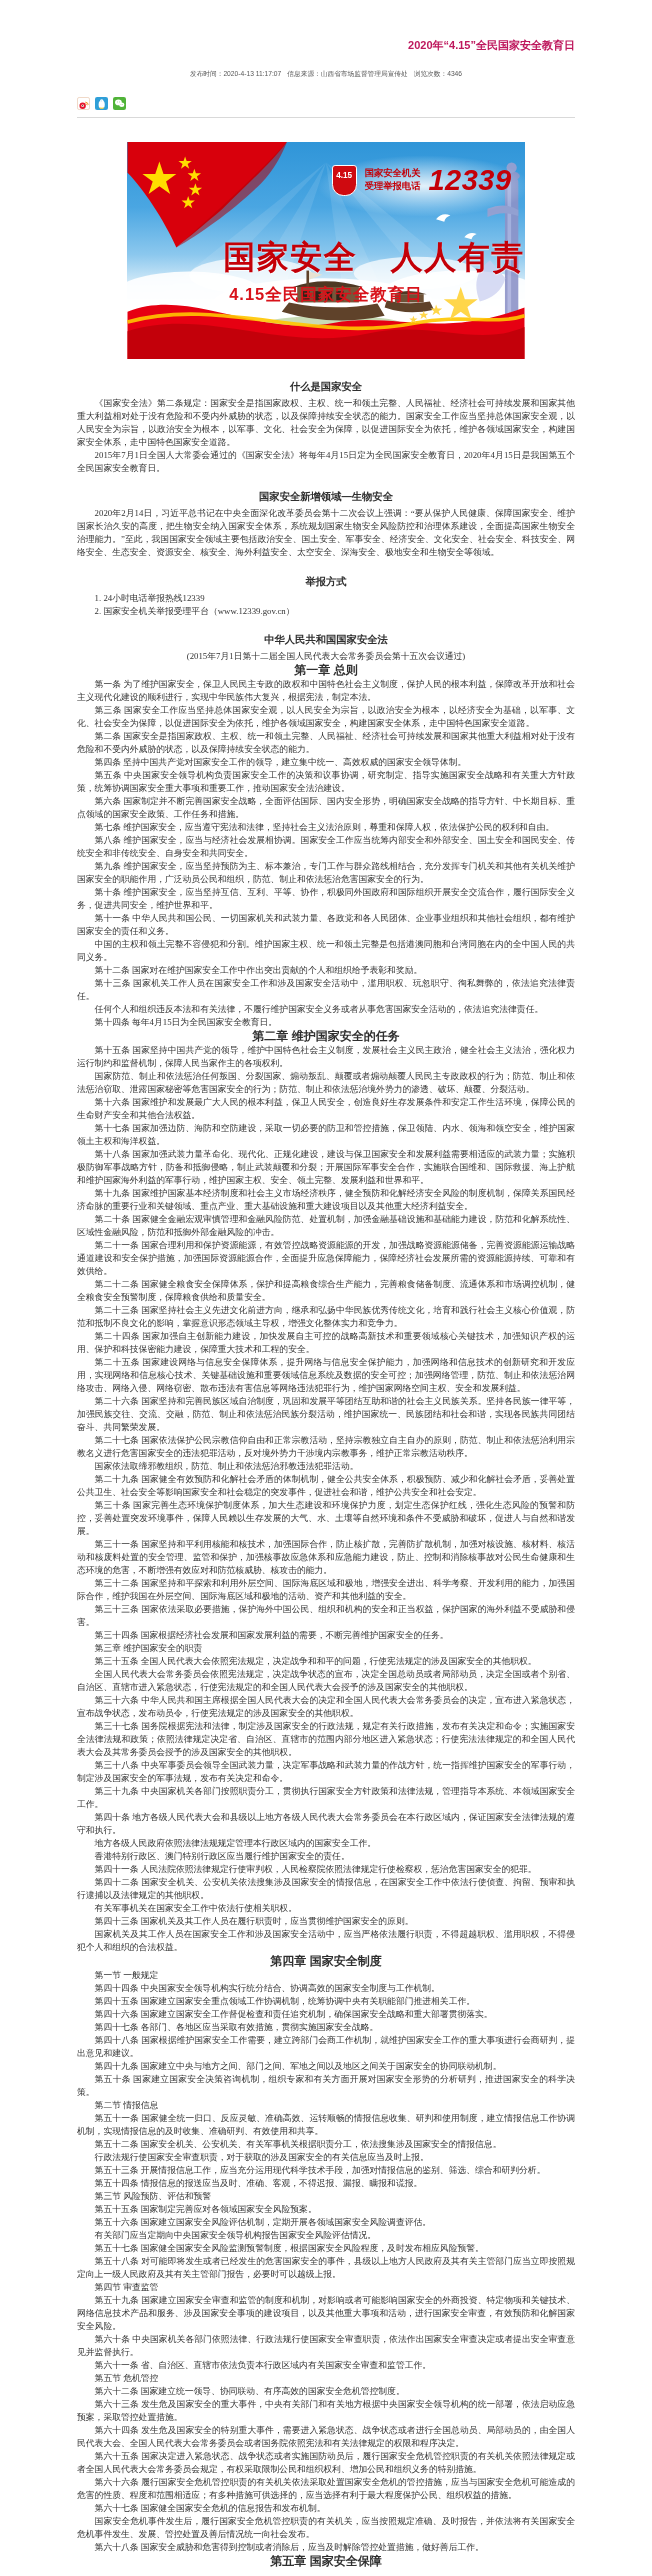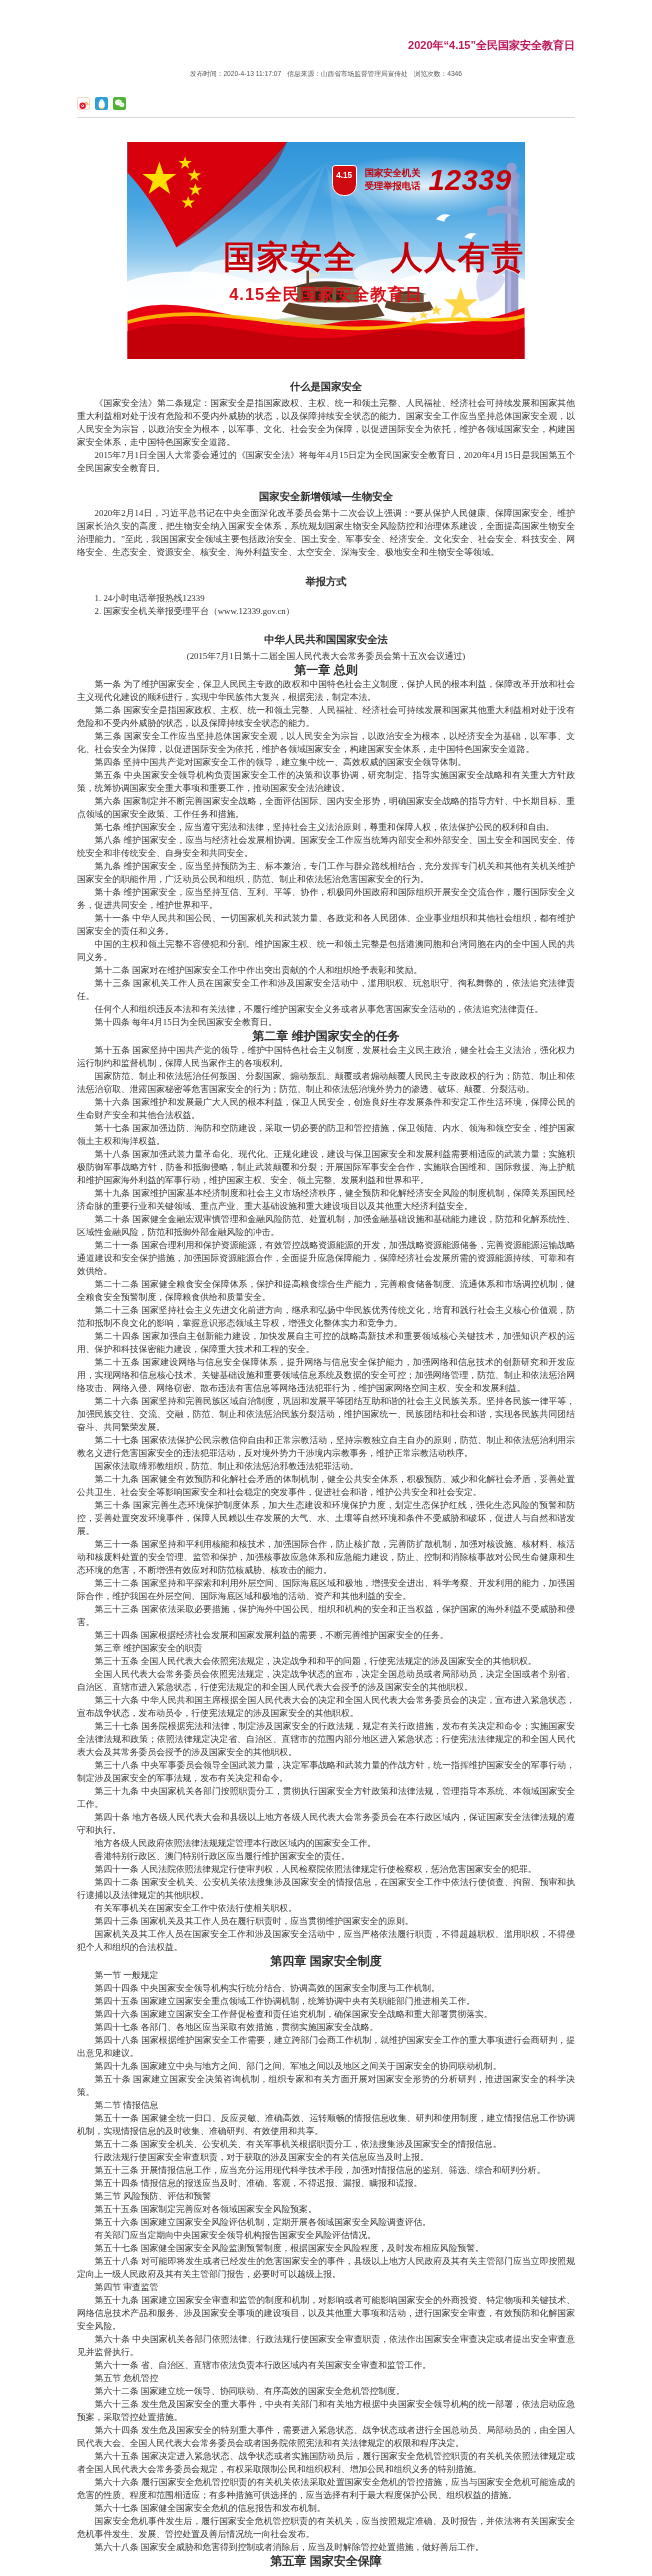--- a/index.html
+++ b/index.html
@@ -162,22 +162,22 @@
         <p class="para">2015年7月1日全国人大常委会通过的《国家安全法》将每年4月15日定为全民国家安全教育日，2020年4月15日是我国第五个全民国家安全教育日。</p>
         <p class="sec-h">国家安全新增领域—生物安全</p>
         <p class="para">2020年2月14日，习近平总书记在中央全面深化改革委员会第十二次会议上强调：“要从保护人民健康、保障国家安全、维护国家长治久安的高度，把生物安全纳入国家安全体系，系统规划国家生物安全风险防控和治理体系建设，全面提高国家生物安全治理能力。”至此，我国国家安全领域主要包括政治安全、国土安全、军事安全、经济安全、文化安全、社会安全、科技安全、网络安全、生态安全、资源安全、核安全、海外利益安全、太空安全、深海安全、极地安全和生物安全等领域。</p>
         <p class="sec-h">举报方式</p>
         <p class="para">1. 24小时电话举报热线12339</p>
         <p class="para">2. 国家安全机关举报受理平台（www.12339.gov.cn）</p>
         <p class="sec-h">中华人民共和国国家安全法</p>
         <p class="center-line">(2015年7月1日第十二届全国人民代表大会常务委员会第十五次会议通过)</p>
         <p class="chap-h">第一章 总则</p>
         <p class="para">第一条 为了维护国家安全，保卫人民民主专政的政权和中国特色社会主义制度，保护人民的根本利益，保障改革开放和社会主义现代化建设的顺利进行，实现中华民族伟大复兴，根据宪法，制定本法。</p>
+        <p class="para">第三条 国家安全工作应当坚持总体国家安全观，以人民安全为宗旨，以政治安全为根本，以经济安全为基础，以军事、文化、社会安全为保障，以促进国际安全为依托，维护各领域国家安全，构建国家安全体系，走中国特色国家安全道路。</p>
         <p class="para">第二条 国家安全是指国家政权、主权、统一和领土完整、人民福祉、经济社会可持续发展和国家其他重大利益相对处于没有危险和不受内外威胁的状态，以及保障持续安全状态的能力。</p>
-        <p class="para">第三条 国家安全工作应当坚持总体国家安全观，以人民安全为宗旨，以政治安全为根本，以经济安全为基础，以军事、文化、社会安全为保障，以促进国际安全为依托，维护各领域国家安全，构建国家安全体系，走中国特色国家安全道路。</p>
         <p class="para">第四条 坚持中国共产党对国家安全工作的领导，建立集中统一、高效权威的国家安全领导体制。</p>
         <p class="para">第五条 中央国家安全领导机构负责国家安全工作的决策和议事协调，研究制定、指导实施国家安全战略和有关重大方针政策，统筹协调国家安全重大事项和重要工作，推动国家安全法治建设。</p>
         <p class="para">第六条 国家制定并不断完善国家安全战略，全面评估国际、国内安全形势，明确国家安全战略的指导方针、中长期目标、重点领域的国家安全政策、工作任务和措施。</p>
         <p class="para">第七条 维护国家安全，应当遵守宪法和法律，坚持社会主义法治原则，尊重和保障人权，依法保护公民的权利和自由。</p>
         <p class="para">第八条 维护国家安全，应当与经济社会发展相协调。国家安全工作应当统筹内部安全和外部安全、国土安全和国民安全、传统安全和非传统安全、自身安全和共同安全。</p>
         <p class="para">第九条 维护国家安全，应当坚持预防为主、标本兼治，专门工作与群众路线相结合，充分发挥专门机关和其他有关机关维护国家安全的职能作用，广泛动员公民和组织，防范、制止和依法惩治危害国家安全的行为。</p>
         <p class="para">第十条 维护国家安全，应当坚持互信、互利、平等、协作，积极同外国政府和国际组织开展安全交流合作，履行国际安全义务，促进共同安全，维护世界和平。</p>
         <p class="para">第十一条 中华人民共和国公民、一切国家机关和武装力量、各政党和各人民团体、企业事业组织和其他社会组织，都有维护国家安全的责任和义务。</p>
         <p class="para">中国的主权和领土完整不容侵犯和分割。维护国家主权、统一和领土完整是包括港澳同胞和台湾同胞在内的全中国人民的共同义务。</p>
         <p class="para">第十二条 国家对在维护国家安全工作中作出突出贡献的个人和组织给予表彰和奖励。</p>

